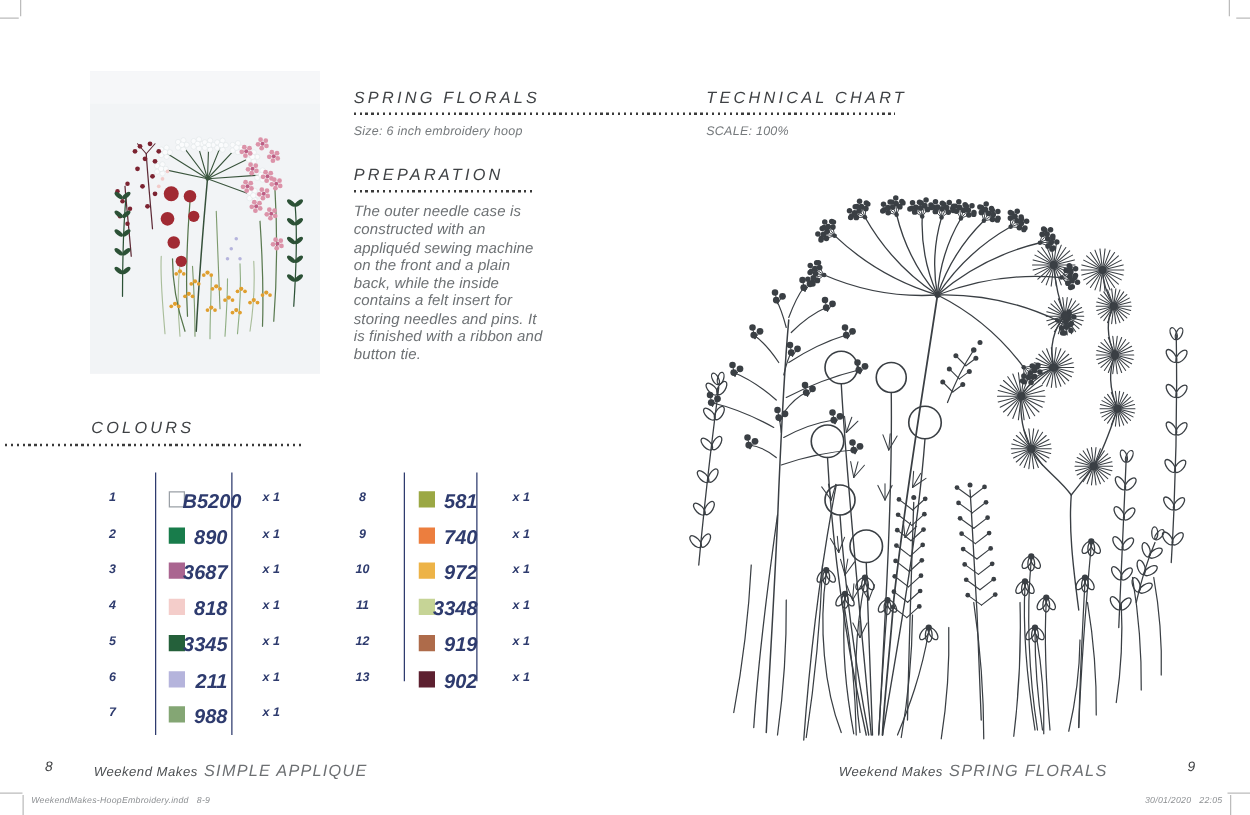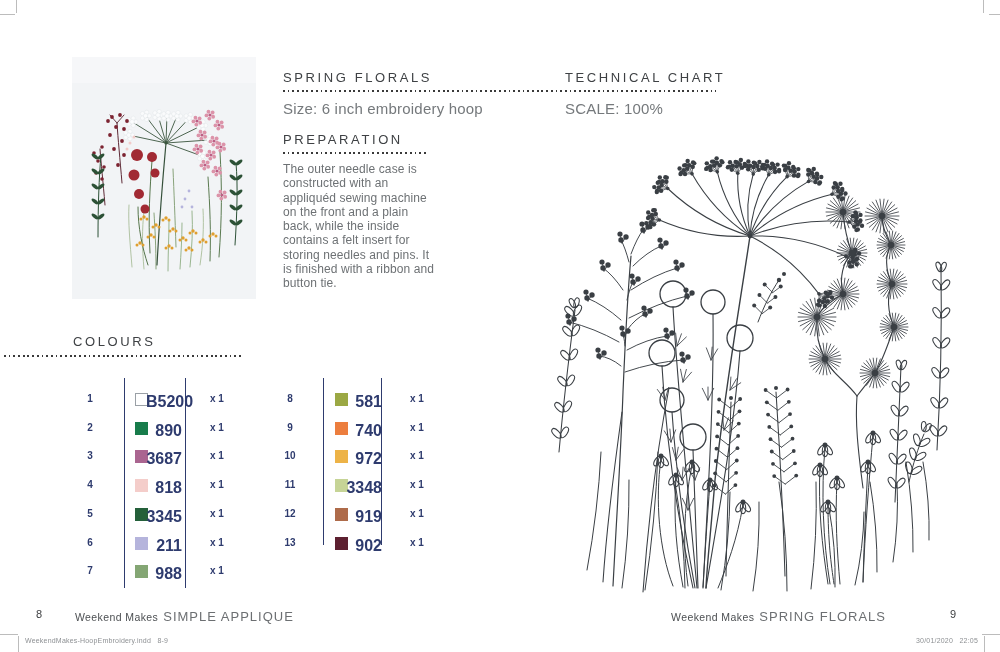--- a/index.html
+++ b/index.html
@@ -1,23 +1,23 @@
 <!DOCTYPE html>
 <html><head>
 <meta charset="utf-8">
 <style>
   html,body{margin:0;padding:0;background:#ffffff;}
   .sheet{position:relative;width:1000px;height:652px;background:#ffffff;overflow:hidden;
-         font-family:"Liberation Sans",sans-serif;}
+         font-family:"Liberation Sans",sans-serif;font-style:italic;}
   .crop{position:absolute;background:#bcbcbc;}
   .photo{position:absolute;left:72px;top:57px;width:184px;height:242px;background:#f2f4f6;}
   .h1{position:absolute;font-size:13px;letter-spacing:2.6px;color:#3e4144;font-weight:400;white-space:nowrap;}
   .dotrule{position:absolute;height:2px;
            background-image:repeating-linear-gradient(to right,#3a3a3a 0 1.8px,transparent 1.8px 4.7px);}
-  .note{position:absolute;font-size:15px;color:#75797c;letter-spacing:.2px;white-space:nowrap;}
+  .note{position:absolute;font-size:10px;color:#75797c;letter-spacing:.2px;white-space:nowrap;}
   .bodytxt{position:absolute;font-size:12px;line-height:14.3px;color:#6d7174;width:153px;letter-spacing:.1px;}
   .ctable{position:absolute;width:170px;height:212px;}
   .vline{position:absolute;width:1px;background:#2e3b6e;top:0;}
   .crow{position:absolute;left:0;width:170px;height:29px;}
   .cnum{position:absolute;left:0;top:8px;width:36px;text-align:center;color:#2e3b6e;font-size:10px;font-weight:700;}
   .csw{position:absolute;left:63px;top:8px;width:13px;height:13px;box-sizing:border-box;}
   .ccode{position:absolute;left:74px;top:8px;width:36px;text-align:right;color:#2e3b6e;font-size:16px;font-weight:700;}
   .cqty{position:absolute;left:138px;top:8px;color:#2e3b6e;font-size:10px;font-weight:700;}
   .chart{position:absolute;left:525px;top:150px;width:455px;height:445px;}
   .foot{position:absolute;top:609px;font-size:10.5px;color:#4c4f52;letter-spacing:.4px;white-space:nowrap;}

